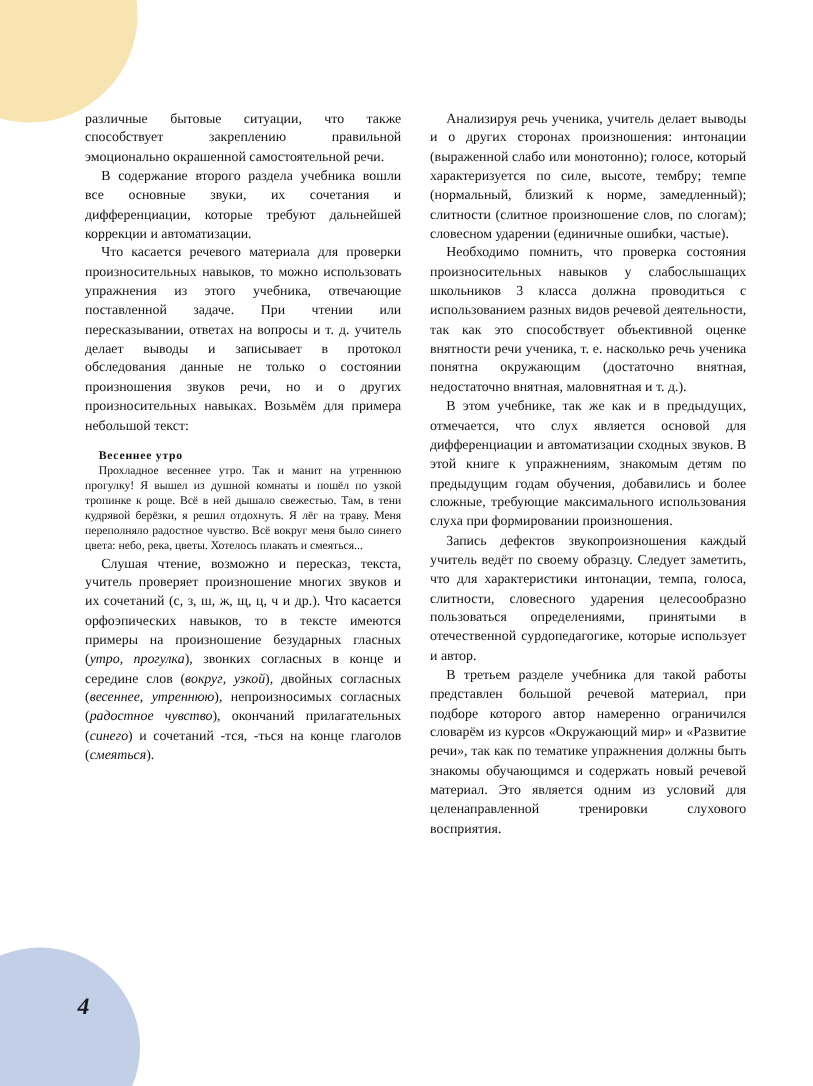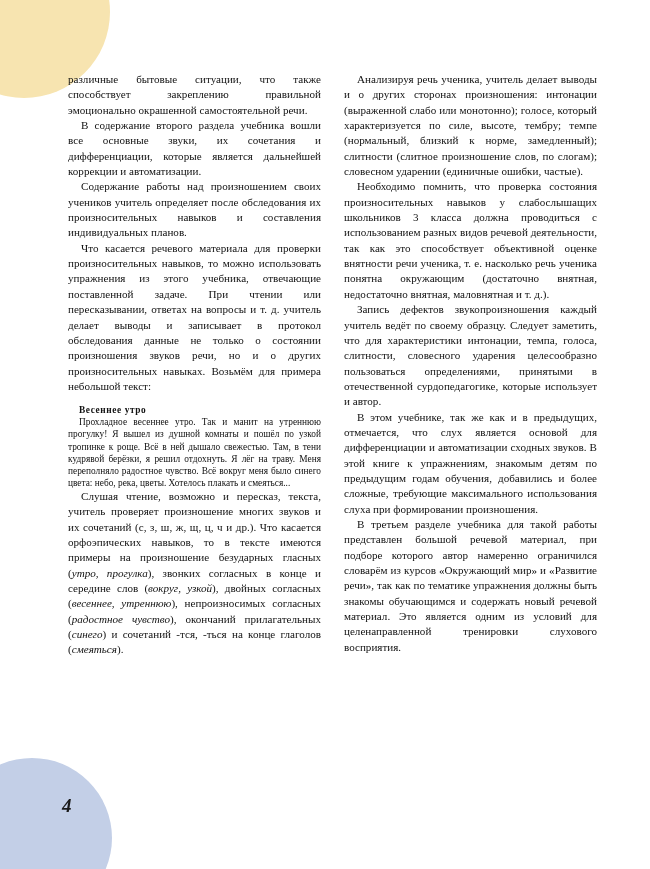--- a/index.html
+++ b/index.html
@@ -50,21 +50,21 @@
     font-family: "Liberation Serif", "DejaVu Serif", serif;
     color: #1a1a1a;
     z-index: 3;
     letter-spacing: 0;
   }
 
   
   .page-body {
     position: absolute;
     left: 0;
-    top: 0;
+    top: 16px;
     width: 650px;
     height: 752px;
     z-index: 2;
   }
   .column {
     position: absolute;
     top: 72px;
     width: 253px;
     font-size: 11.1px;
     line-height: 15.35px;
@@ -106,35 +106,34 @@
 </head>
 <body>
 
 <div class="deco-circle-top"></div>
 <div class="deco-circle-bottom"></div>
 
 <div class="page-body">
 
   <div class="column column-left">
     <p class="no-indent">различные бытовые ситуации, что также способствует закреплению правильной эмоционально окрашенной самостоятельной речи.</p>
-    <p>В содержание второго раздела учебника вошли все основные звуки, их сочетания и дифференциации, которые является дальнейшей коррекции и автоматизации.</p>
-    <p>Содержание работы над произношением своих учеников учитель определяет после обследования их произносительных навыков и составления индивидуальных планов.</p>
+    <p>В содержание второго раздела учебника вошли все основные звуки, их сочетания и дифференциации, которые требуют дальнейшей коррекции и автоматизации.</p>
     <p>Что касается речевого материала для проверки произносительных навыков, то можно использовать упражнения из этого учебника, отвечающие поставленной задаче. При чтении или пересказывании, ответах на вопросы и т. д. учитель делает выводы и записывает в протокол обследования данные не только о состоянии произношения звуков речи, но и о других произносительных навыках. Возьмём для примера небольшой текст:</p>
 
     <div class="inset">
       <p class="inset-title">Весеннее утро</p>
       <p>Прохладное весеннее утро. Так и манит на утреннюю прогулку! Я вышел из душной комнаты и пошёл по узкой тропинке к роще. Всё в ней дышало свежестью. Там, в тени кудрявой берёзки, я решил отдохнуть. Я лёг на траву. Меня переполняло радостное чувство. Всё вокруг меня было синего цвета: небо, река, цветы. Хотелось плакать и смеяться...</p>
     </div>
 
     <p id="left-rich-paragraph"><span>Слушая чтение, возможно и пересказ, текста, учитель проверяет произношение многих звуков и их сочетаний </span><b>(с, з, ш, ж, щ, ц, ч и др.)</b><span>. Что касается орфоэпических навыков, то в тексте имеются примеры на произношение безударных гласных (</span><i>утро, прогулка</i><span>), звонких согласных в конце и середине слов (</span><i>вокруг, узкой</i><span>), двойных согласных (</span><i>весеннее, утреннюю</i><span>), непроизносимых согласных (</span><i>радостное чувство</i><span>), окончаний прилагательных (</span><i>синего</i><span>) и сочетаний </span><b>-тся, -ться</b><span> на конце глаголов (</span><i>смеяться</i><span>).</span></p>
   </div>
 
   <div class="column column-right">
     <p>Анализируя речь ученика, учитель делает выводы и о других сторонах произношения: интонации (выраженной слабо или монотонно); голосе, который характеризуется по силе, высоте, тембру; темпе (нормальный, близкий к норме, замедленный); слитности (слитное произношение слов, по слогам); словесном ударении (единичные ошибки, частые).</p>
     <p>Необходимо помнить, что проверка состояния произносительных навыков у слабослышащих школьников 3 класса должна проводиться с использованием разных видов речевой деятельности, так как это способствует объективной оценке внятности речи ученика, т. е. насколько речь ученика понятна окружающим (достаточно внятная, недостаточно внятная, маловнятная и т. д.).</p>
+    <p>В этом учебнике, так же как и в предыдущих, отмечается, что слух является основой для дифференциации и автоматизации сходных звуков. В этой книге к упражнениям, знакомым детям по предыдущим годам обучения, добавились и более сложные, требующие максимального использования слуха при формировании произношения.</p>
     <p>Запись дефектов звукопроизношения каждый учитель ведёт по своему образцу. Следует заметить, что для характеристики интонации, темпа, голоса, слитности, словесного ударения целесообразно пользоваться определениями, принятыми в отечественной сурдопедагогике, которые использует и автор.</p>
-    <p>В этом учебнике, так же как и в предыдущих, отмечается, что слух является основой для дифференциации и автоматизации сходных звуков. В этой книге к упражнениям, знакомым детям по предыдущим годам обучения, добавились и более сложные, требующие максимального использования слуха при формировании произношения.</p>
     <p>В третьем разделе учебника для такой работы представлен большой речевой материал, при подборе которого автор намеренно ограничился словарём из курсов «Окружающий мир» и «Развитие речи», так как по тематике упражнения должны быть знакомы обучающимся и содержать новый речевой материал. Это является одним из условий для целенаправленной тренировки слухового восприятия.</p>
   </div>
 
 </div>
 
 <div class="page-number">4</div>
 
 </body></html>

